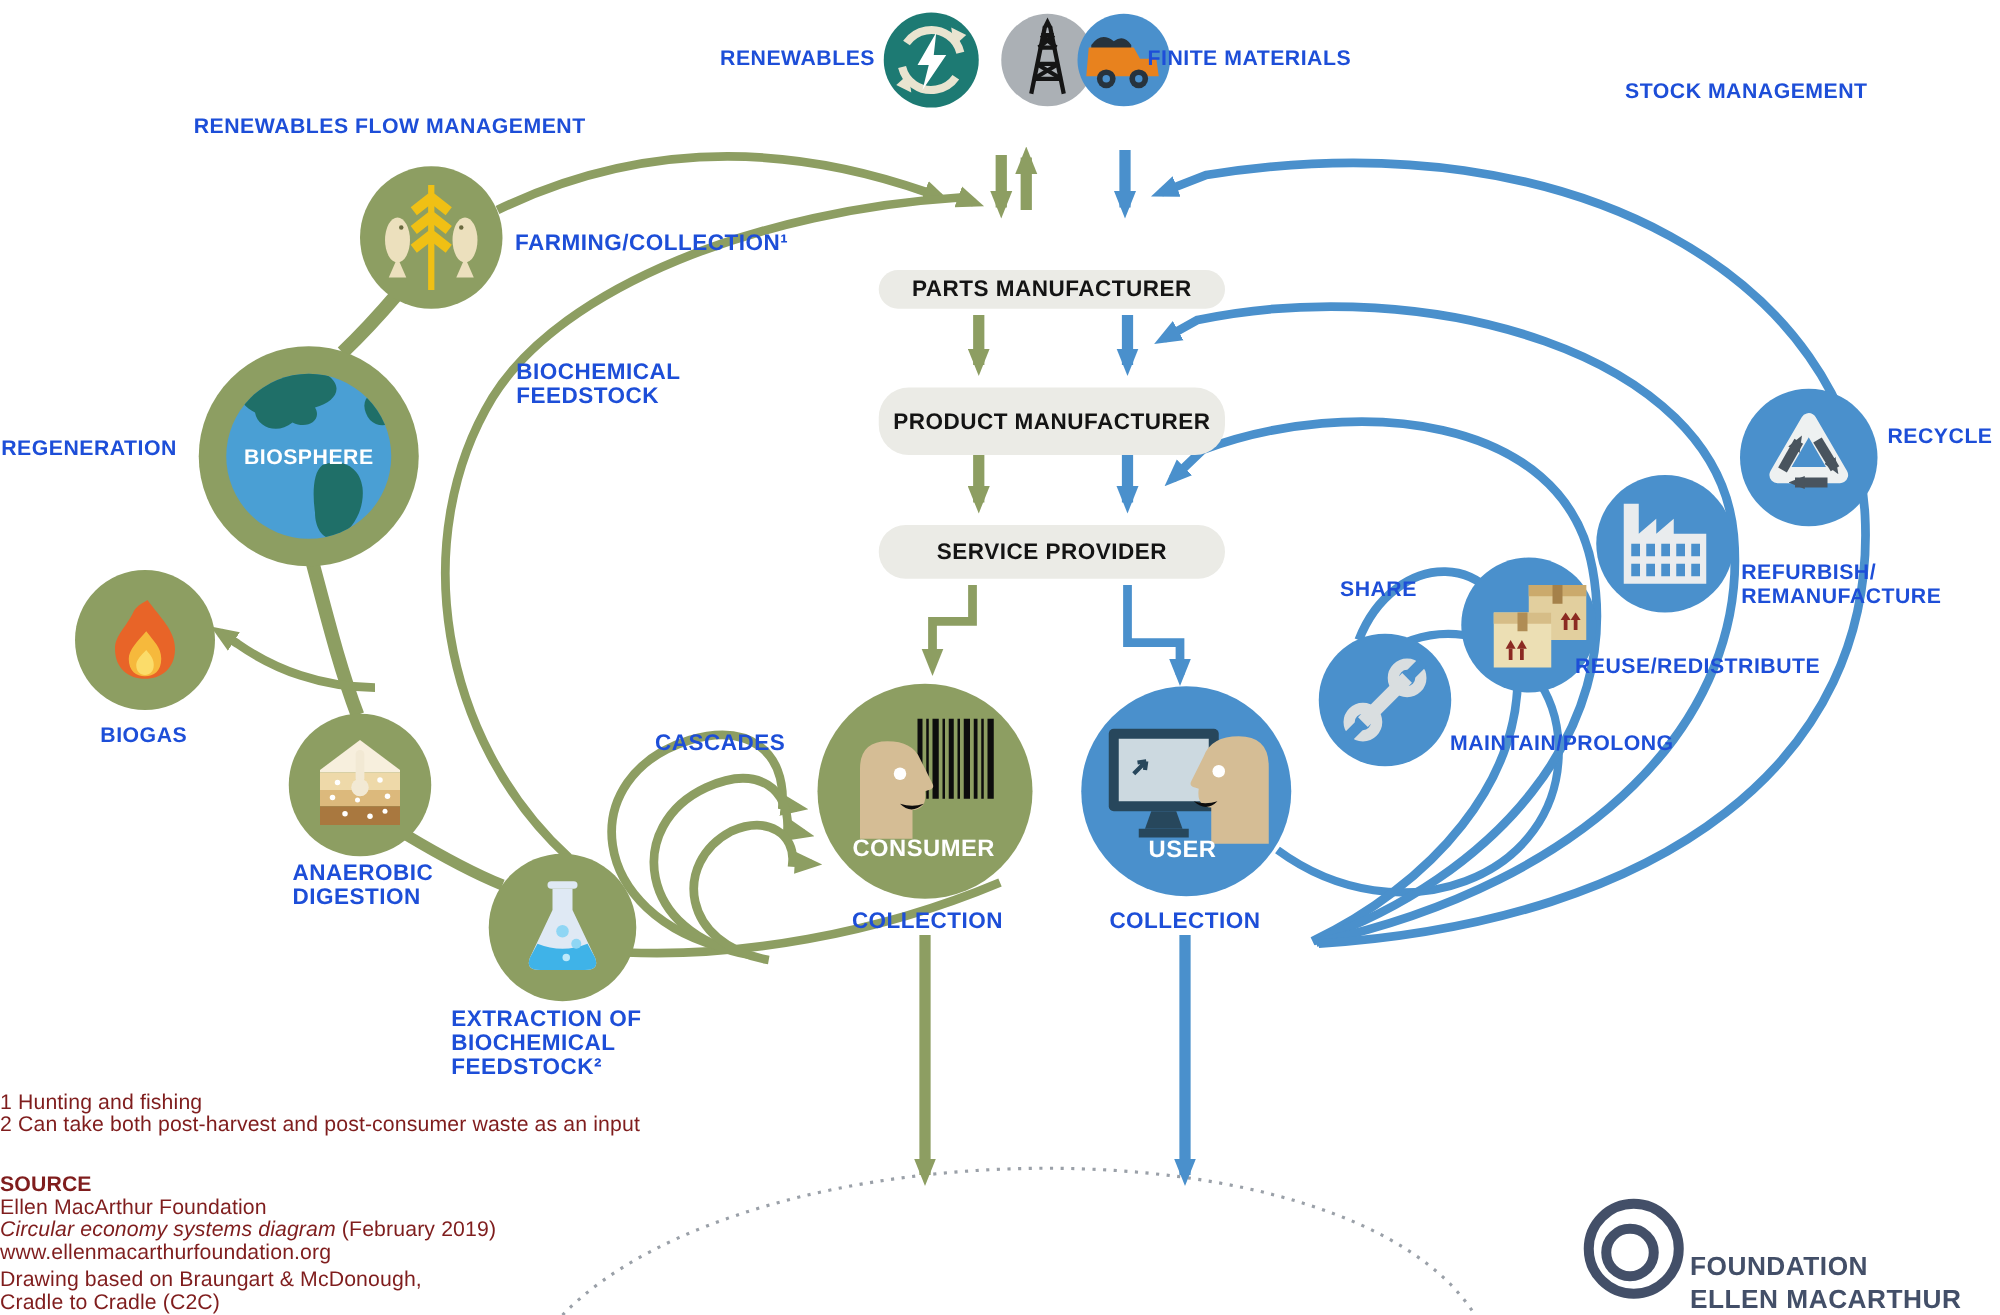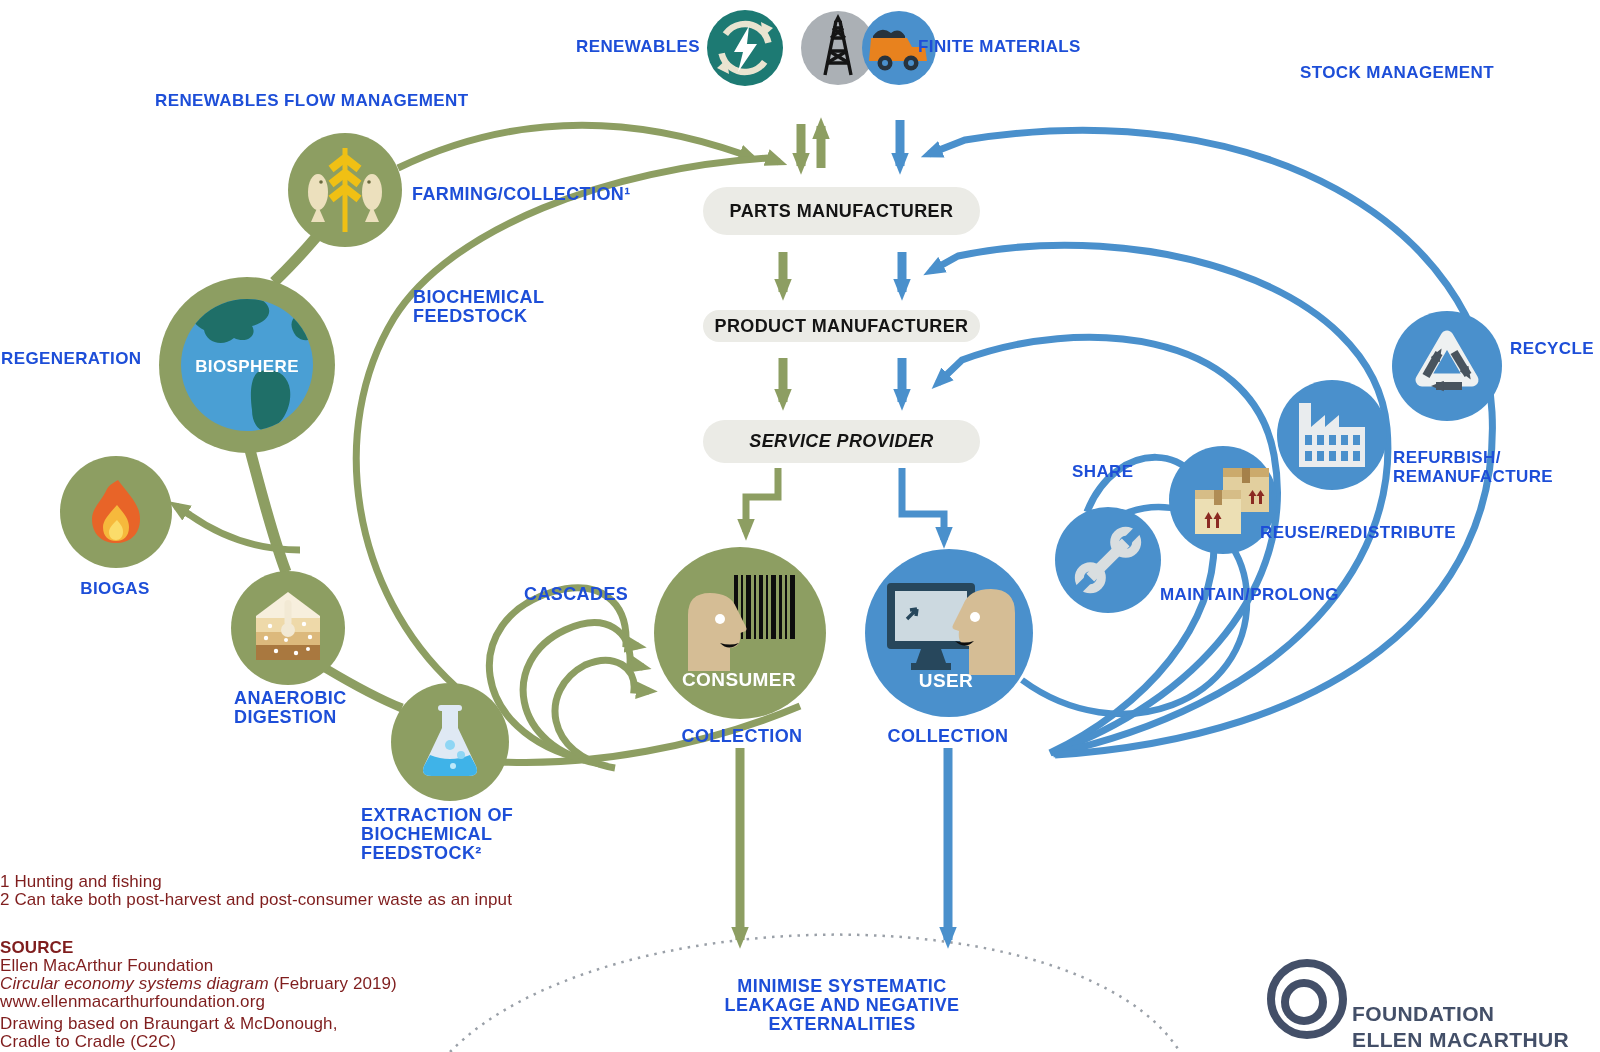--- a/index.html
+++ b/index.html
@@ -286,23 +286,23 @@
       <path d="M 15,20 L -11,20" marker-end="url(#ad)"></path>
     </g>
   </g>
 
   <g>
     <circle cx="1307" cy="999" r="36" fill="none" stroke="#434f68" stroke-width="8"></circle>
     <circle cx="1304" cy="1002" r="19" fill="none" stroke="#434f68" stroke-width="8"></circle>
   </g>
 </svg>
 
-<div class="pill" style="top:187px;height:48px;">PARTS MANUFACTURER</div>
-<div class="pill" style="top:310px;height:32px;text-align:right;">PRODUCT MANUFACTURER</div>
-<div class="pill" style="top:420px;height:43px;font-style:italic;">SERVICE PROVIDER</div>
+<div class="pill" style="top:216px;height:31px;">PARTS MANUFACTURER</div>
+<div class="pill" style="top:310px;height:54px;text-align:right;">PRODUCT MANUFACTURER</div>
+<div class="pill" style="top:420px;height:43px;">SERVICE PROVIDER</div>
 
 <div class="lbl" style="right:900px;top:37px;text-align:right;">RENEWABLES</div>
 <div class="lbl" style="left:918px;top:37px;">FINITE MATERIALS</div>
 <div class="lbl" style="left:155px;top:75px;margin-top:16px;">RENEWABLES FLOW MANAGEMENT</div>
 <div class="lbl" style="left:1300px;top:63px;">STOCK MANAGEMENT</div>
 
 <div class="lbl big" style="left:412px;top:185px;">FARMING/COLLECTION¹</div>
 <div class="lbl big" style="left:413px;top:288px;">BIOCHEMICAL
 FEEDSTOCK</div>
 <div class="lbl" style="left:1px;top:349px;">REGENERATION</div>
@@ -319,23 +319,20 @@
 
 <div class="lbl white ctr" style="left:946px;top:680px;font-size:19px;">USER</div>
 <div class="lbl big ctrx" style="left:948px;top:727px;">COLLECTION</div>
 <div class="lbl" style="left:1072px;top:462px;">SHARE</div>
 <div class="lbl" style="left:1160px;top:585px;">MAINTAIN/PROLONG</div>
 <div class="lbl" style="left:1260px;top:523px;">REUSE/REDISTRIBUTE</div>
 <div class="lbl" style="left:1393px;top:448px;">REFURBISH/
 REMANUFACTURE</div>
 <div class="lbl" style="left:1510px;top:339px;">RECYCLE</div>
 
-<div class="lbl big ctrx" style="left:842px;top:977px;">MINIMISE SYSTEMATIC
-LEAKAGE AND NEGATIVE
-EXTERNALITIES</div>
 <div class="note" style="left:0;top:873px;">1 Hunting and fishing</div>
 <div class="note" style="left:0;top:891px;">2 Can take both post-harvest and post-consumer waste as an input</div>
 <div class="note" style="left:0;top:939px;"><b>SOURCE</b></div>
 <div class="note" style="left:0;top:957px;">Ellen MacArthur Foundation</div>
 <div class="note" style="left:0;top:975px;"><span class="it">Circular economy systems diagram</span><span> (February 2019)</span></div>
 <div class="note" style="left:0;top:993px;">www.ellenmacarthurfoundation.org</div>
 <div class="note" style="left:0;top:1015px;">Drawing based on Braungart &amp; McDonough,</div>
 <div class="note" style="left:0;top:1033px;">Cradle to Cradle (C2C)</div>
 
 <div class="logo-txt" style="left:1352px;top:1028px;">ELLEN MACARTHUR</div>

